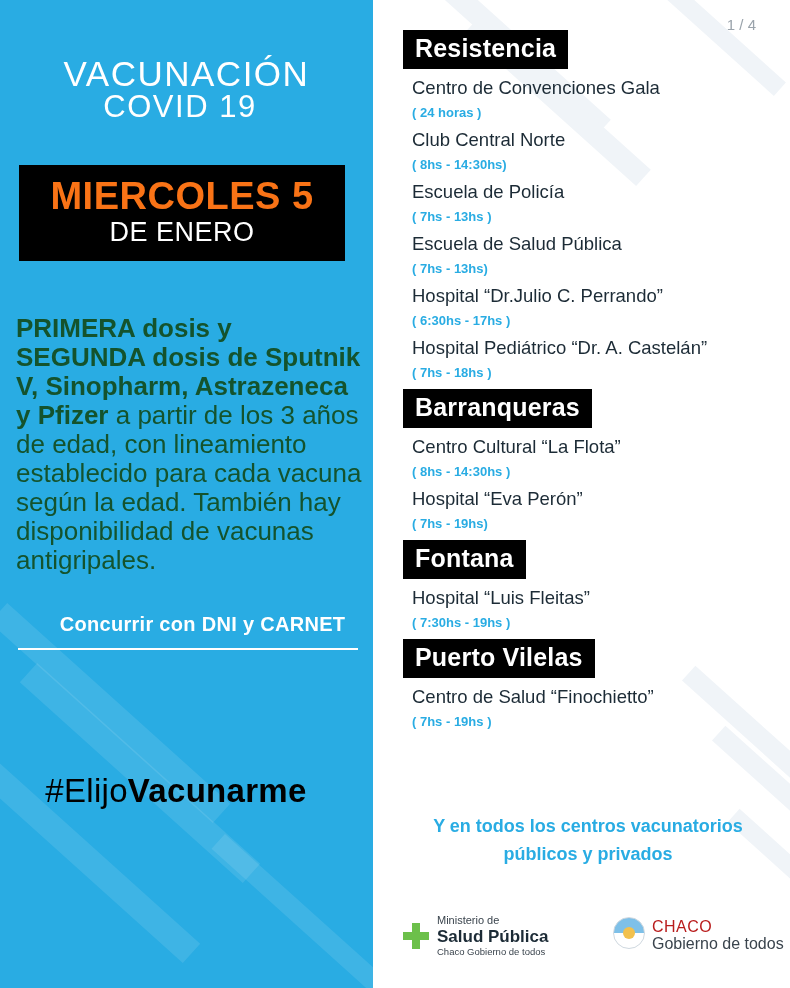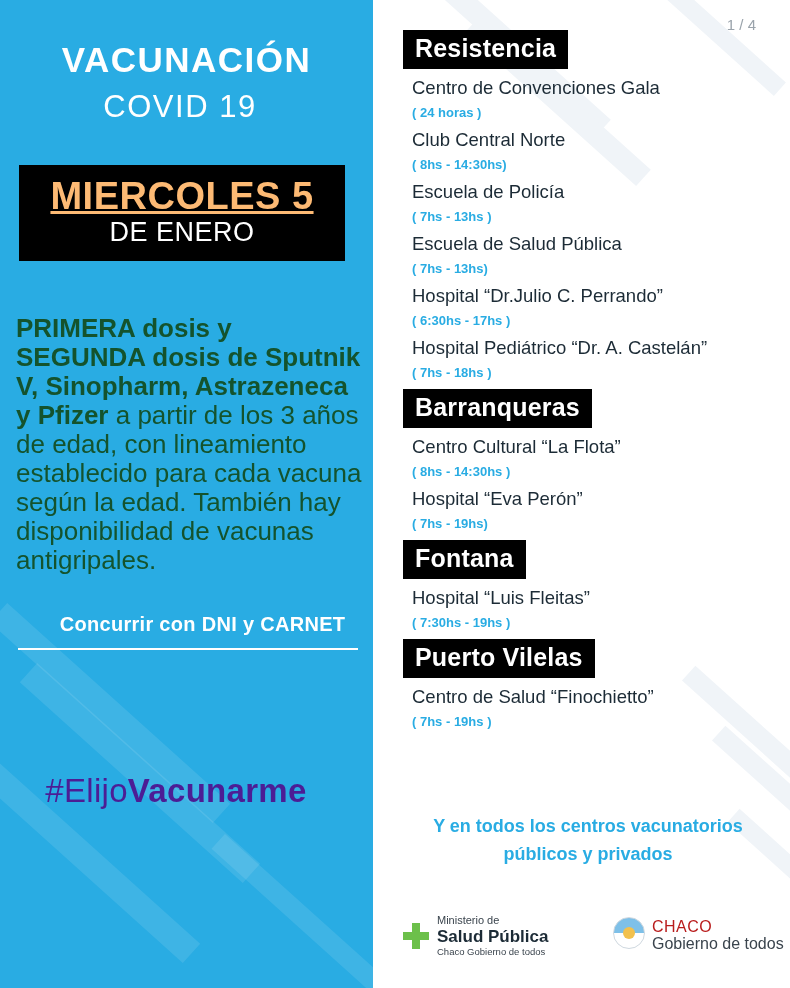--- a/index.html
+++ b/index.html
@@ -34,26 +34,26 @@
     background: rgba(255,255,255,0.10);
     transform: rotate(42deg);
   }
   .left-panel .d1 { width: 300px; height: 26px; left: -40px; top: 700px; }
   .left-panel .d2 { width: 300px; height: 26px; left: -10px; top: 760px; }
   .left-panel .d3 { width: 300px; height: 26px; left: -70px; top: 840px; }
   .left-panel .d4 { width: 220px; height: 20px; left: 190px; top: 905px; }
 
   .title-vac {
     position: absolute;
-    left: 0; top: 40px;
+    left: 0; top: 54px;
     width: 373px;
     text-align: center;
     color: #ffffff;
     font-size: 35px;
-    font-weight: bold;
+    font-weight: normal;
     letter-spacing: 1.5px;
   }
   .title-covid {
     position: absolute;
     left: 0; top: 89px;
     width: 360px;
     text-align: center;
     color: #ffffff;
     font-size: 31px;
     font-weight: normal;
@@ -62,26 +62,25 @@
   .date-box {
     position: absolute;
     left: 19px; top: 165px;
     width: 326px;
     background: #000000;
     padding: 10px 0 14px 0;
     box-sizing: border-box;
     text-align: center;
   }
   .date-line1 {
-    color: #fdba74;
+    color: #f97316;
     font-size: 38px;
     font-weight: bold;
     line-height: 42px;
     letter-spacing: 0.5px;
-    text-decoration: underline;
   }
   .date-line2 {
     color: #ffffff;
     font-size: 27px;
     font-weight: normal;
     line-height: 30px;
     letter-spacing: 0.5px;
   }
   .desc {
     position: absolute;
@@ -108,21 +107,21 @@
     left: 18px; top: 648px;
     width: 340px;
     height: 2px;
     background: #ffffff;
   }
   .hashtag {
     position: absolute;
     left: 0; top: 772px;
     width: 352px;
     text-align: center;
-    color: #4c1d95;
+    color: #000000;
     font-size: 33px;
     letter-spacing: 0.3px;
   }
   .hashtag .light { font-weight: normal; }
   .hashtag .bold { font-weight: bold; }
 
   
   .right-panel {
     position: absolute;
     left: 373px; top: 0;

